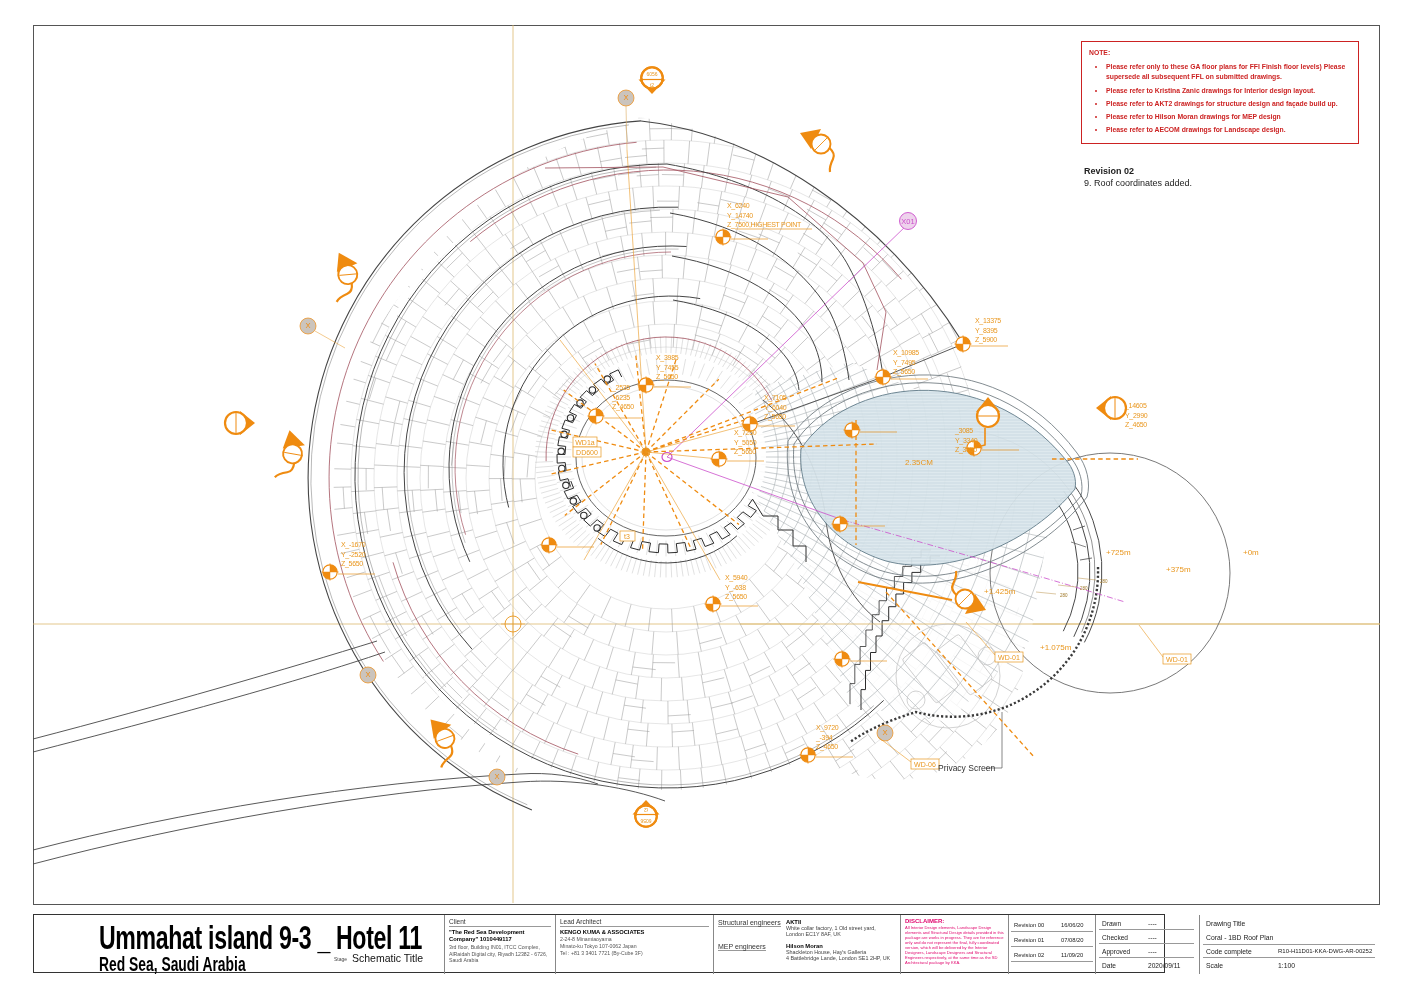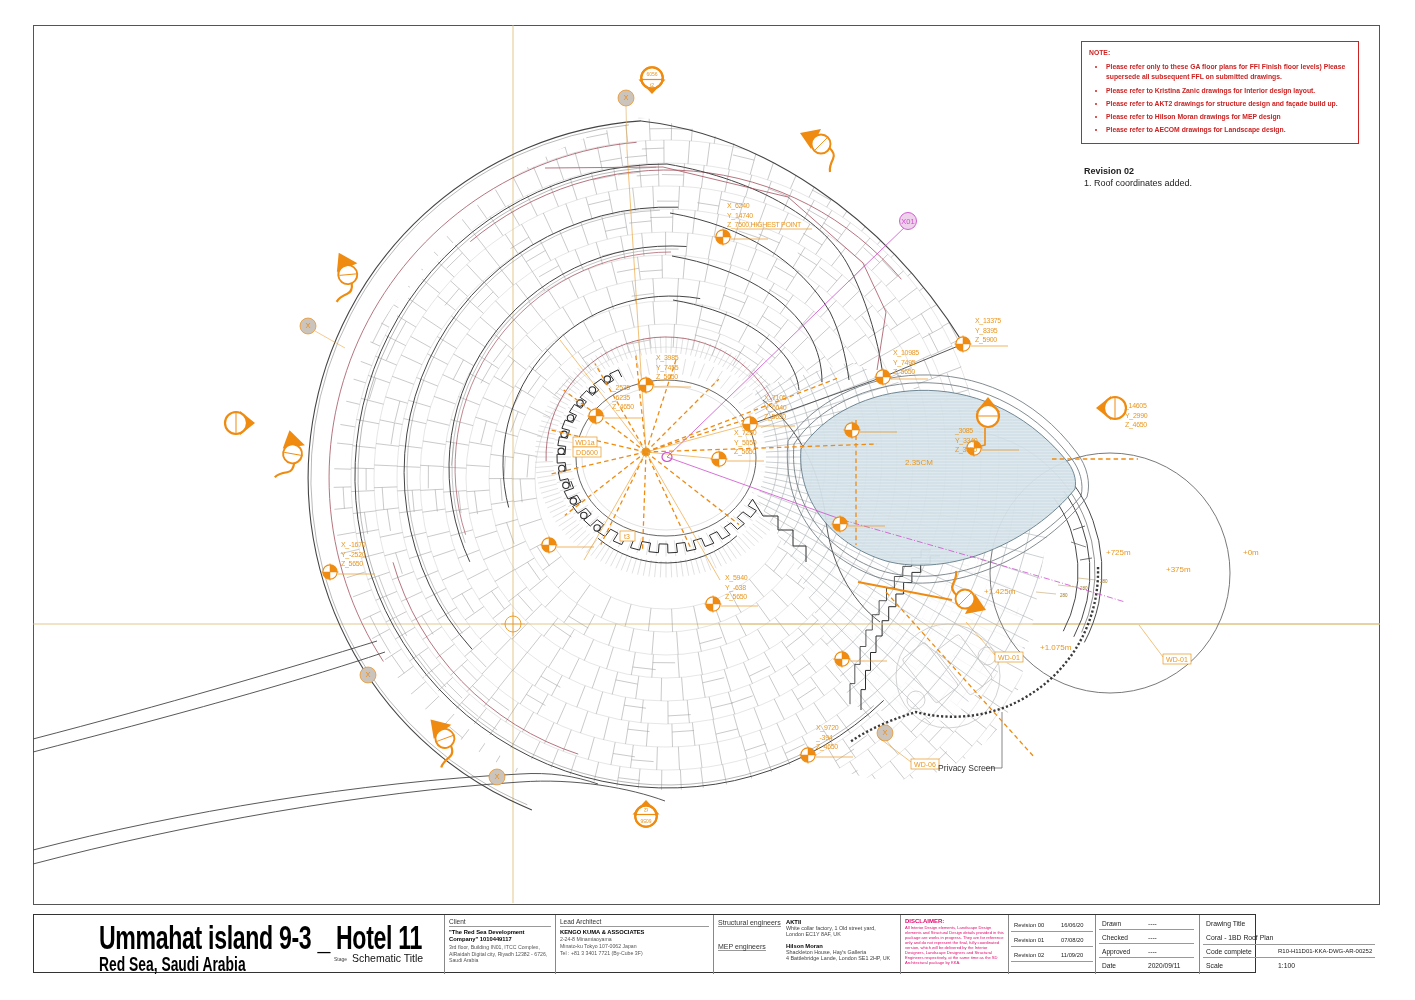--- a/index.html
+++ b/index.html
@@ -381,24 +381,24 @@
 <li style="margin-bottom:3px">Please refer only to these GA floor plans for FFI Finish floor levels) Please supersede all subsequent FFL on submitted drawings.</li>
 <li style="margin-bottom:3px">Please refer to Kristina Zanic drawings for Interior design layout.</li>
 <li style="margin-bottom:3px">Please refer to AKT2 drawings for structure design and façade build up.</li>
 <li style="margin-bottom:3px">Please refer to Hilson Moran drawings for MEP design</li>
 <li>Please refer to AECOM drawings for Landscape design.</li>
 </ul>
 </div>
 
 <div class="abs" style="left:1084px;top:166px;font-size:9px;color:#222">
 <div style="font-weight:bold">Revision 02</div>
-<div style="margin-top:2px">1. Roof coordinates added.</div>
+<div style="margin-top:2px">9. Roof coordinates added.</div>
 </div>
 
-<div class="abs" style="left:33px;top:914px;width:1223px;height:59px;border:1px solid #333">
+<div class="abs" style="left:33px;top:914px;width:1132px;height:59px;border:1px solid #333">
 
   <div class="abs" style="left:65px;top:3px;width:375px;height:53px">
     <div style="font-weight:bold;font-size:34px;transform:scaleX(0.68);transform-origin:0 0;white-space:nowrap;letter-spacing:-0.5px">Ummahat island 9-3 _ Hotel 11</div>
     <div style="font-weight:bold;font-size:21px;transform:scaleX(0.66);transform-origin:0 0;white-space:nowrap;margin-top:-5px">Red Sea, Saudi Arabia</div>
   </div>
 
   <div class="abs" style="left:300px;top:41px;font-size:5px;color:#444">Stage</div>
   <div class="abs" style="left:318px;top:37px;font-size:10.5px;color:#111">Schematic Title</div>
 
   <div class="abs" style="left:410px;top:0;width:111px;height:59px;border-left:1px solid #888;padding:3px 4px">

